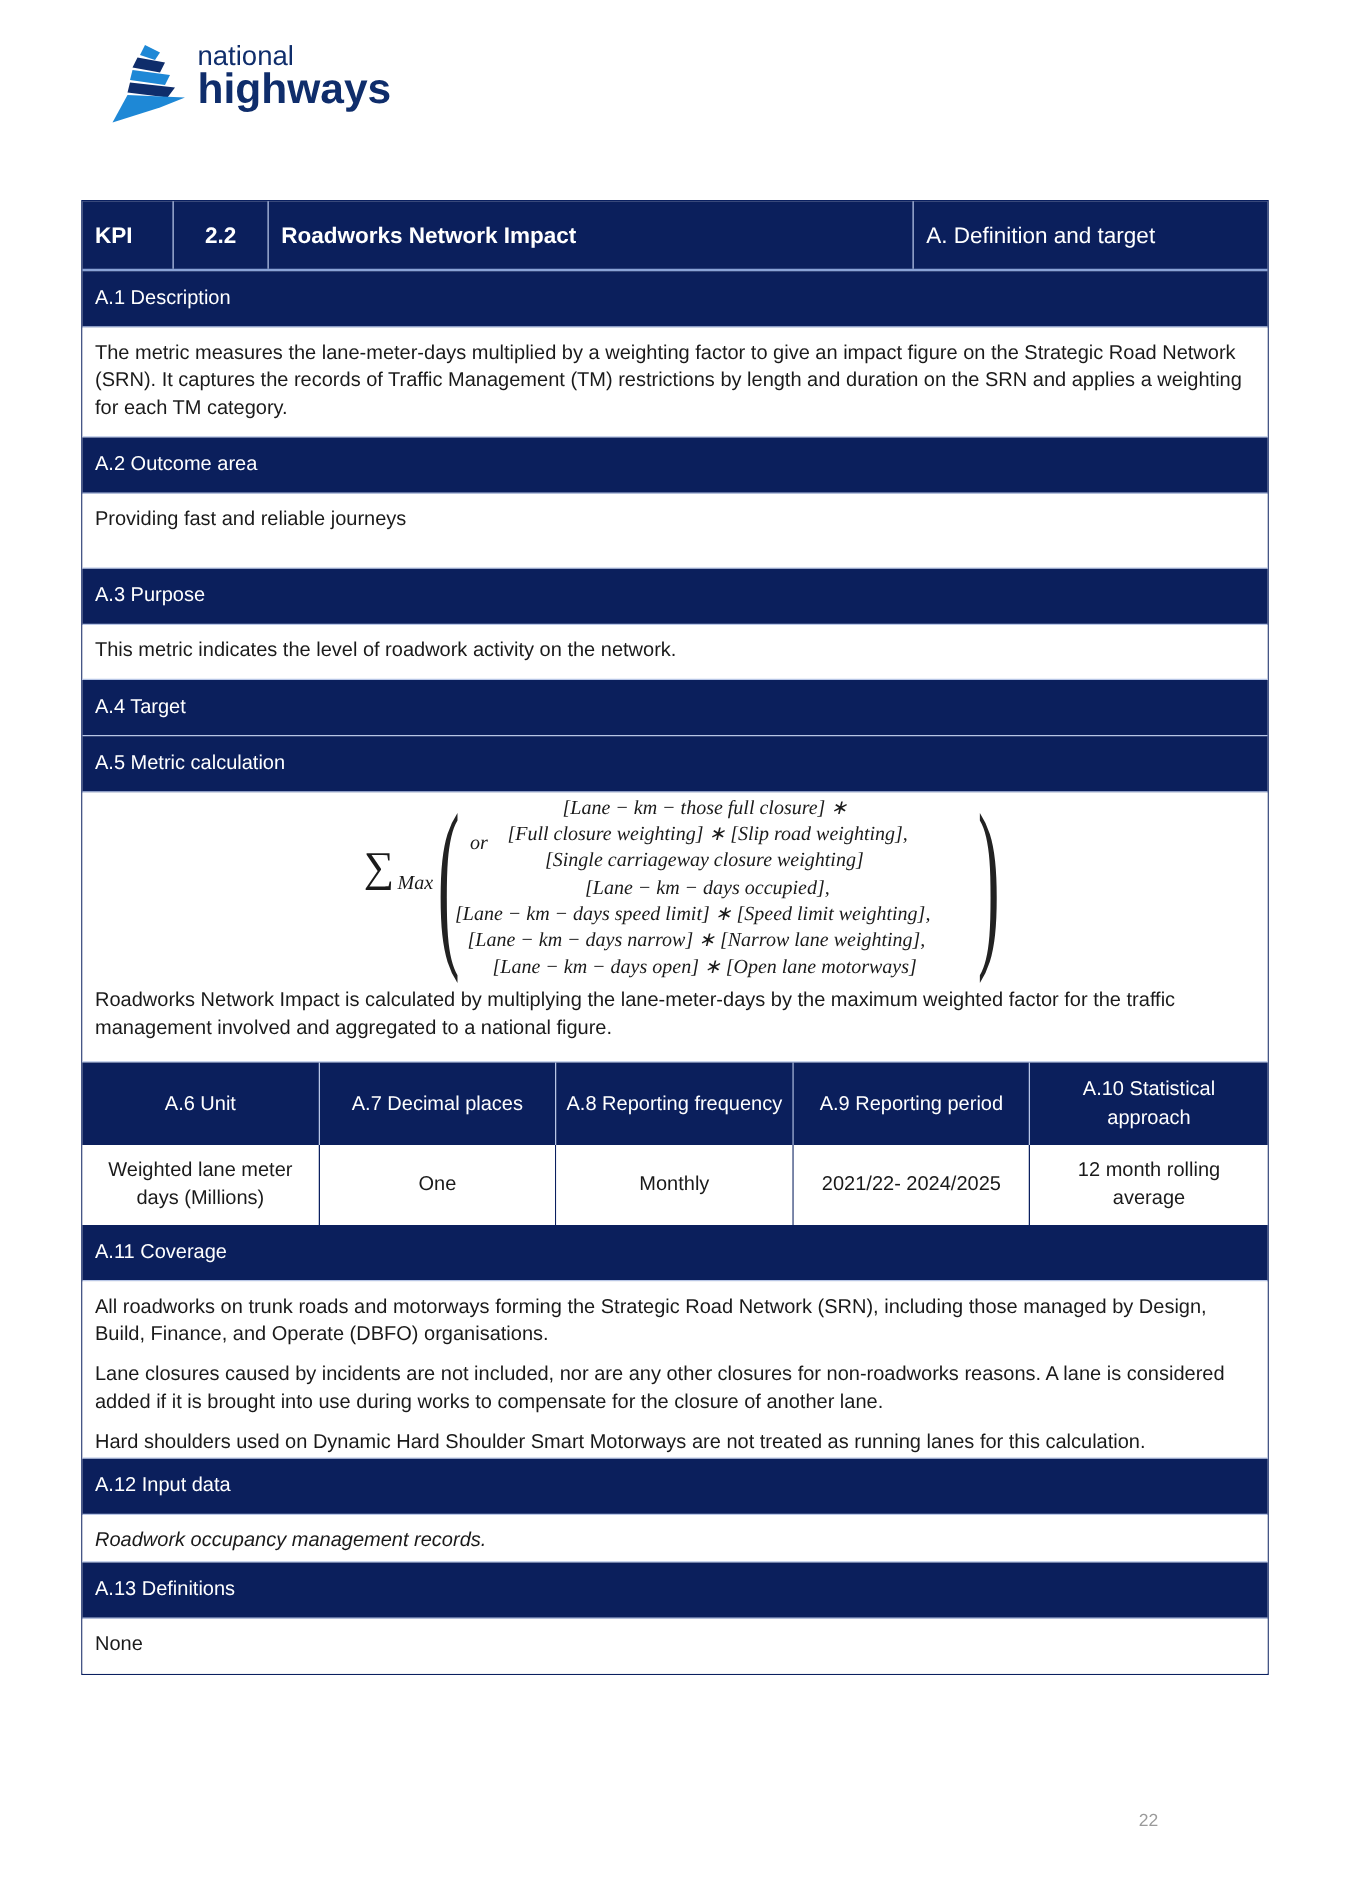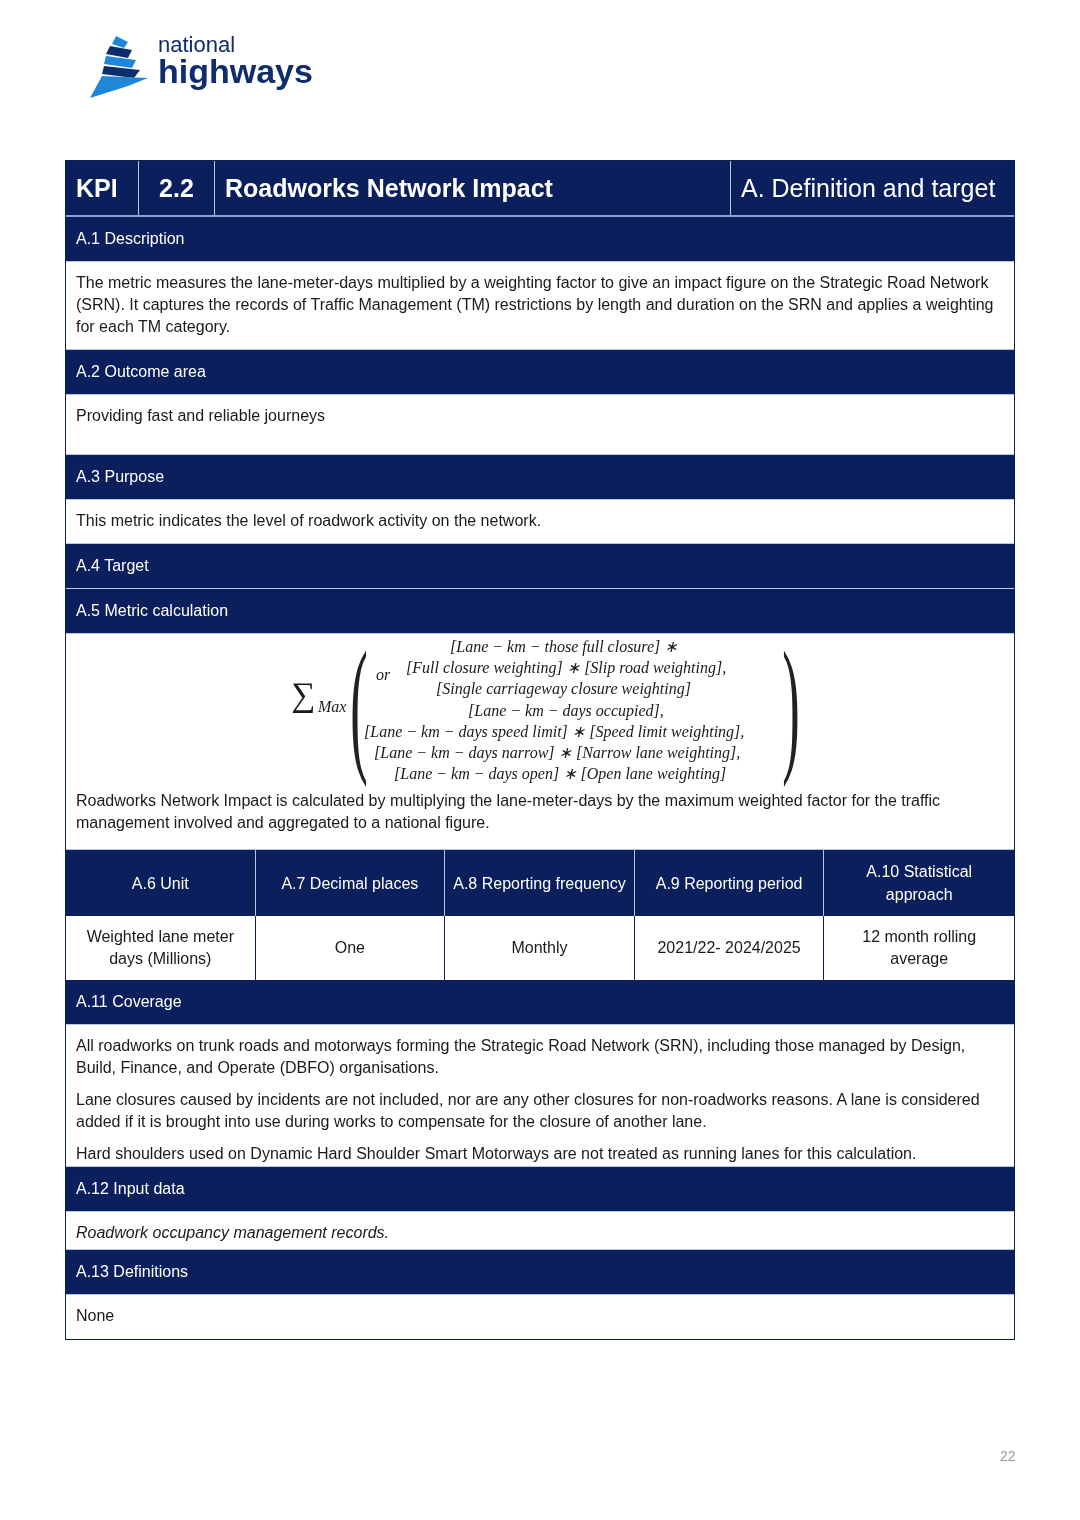--- a/index.html
+++ b/index.html
@@ -4,40 +4,40 @@
 <style>
   html, body { margin:0; padding:0; background:#ffffff; }
   body { width:1080px; height:1520px; position:relative; font-family:"Liberation Sans", sans-serif; color:#1a1a1a; overflow:hidden; }
   .logo { position:absolute; left:88px; top:34px; width:230px; height:70px; }
   .logo-text { position:absolute; left:70px; top:0; line-height:1; color:#0f2d6b; }
   .logo-text .l1 { font-size:22px; font-weight:normal; letter-spacing:0px; display:block; }
   .logo-text .l2 { font-size:34px; font-weight:bold; display:block; margin-top:-2px; }
   .sheet { position:absolute; left:65px; top:160px; width:950px; border:1.5px solid #0b2060; box-sizing:border-box; }
   .navy { background:#0b1f5c; color:#fff; }
   .title-row { display:flex; height:54px; border-bottom:2px solid #8aa3d6; }
-  .title-row > div { display:flex; align-items:center; padding-left:10px; font-size:25px; box-sizing:border-box; border-right:1px solid #b8c6e6; }
+  .title-row > div { display:flex; align-items:center; padding-left:10px; font-size:18px; box-sizing:border-box; border-right:1px solid #b8c6e6; }
   .title-row > div:last-child { border-right:none; }
   .t-kpi { width:73px; font-weight:bold; }
   .t-num { width:76px; font-weight:bold; justify-content:center; padding-left:0 !important; }
   .t-name { width:516px; font-weight:bold; }
   .t-sec { flex:1; font-size:23px; }
   .sec-head { height:44px; display:flex; align-items:center; padding-left:10px; font-size:16px; border-bottom:1px solid #b8c6e6; }
   .sec-body { padding:10px 10px 10px 10px; font-size:16px; line-height:22px; background:#fff; border-bottom:1px solid #b8c6e6; }
   .sec-body p { margin:0 0 10px 0; }
   .sec-body p:last-child { margin-bottom:0; }
   .formula { position:relative; height:150px; font-family:"Liberation Serif", serif; font-style:italic; font-size:16px; }
   .formula .sum { position:absolute; left:215px; top:50px; font-size:34px; font-style:normal; }
   .formula .max { position:absolute; left:242px; top:62px; }
   .formula .bigparen { position:absolute; top:0px; font-size:150px; font-style:normal; font-weight:100; line-height:140px; transform:scaleX(0.35); color:#222; }
   .formula .line { position:absolute; white-space:nowrap; }
   .grid5 { display:grid; grid-template-columns:repeat(5, 1fr); }
   .grid5 .h { height:66px; display:flex; align-items:center; justify-content:center; text-align:center; font-size:16px; line-height:23px; border-right:1px solid #b8c6e6; padding:0 8px; }
   .grid5 .v { height:64px; display:flex; align-items:center; justify-content:center; text-align:center; font-size:16px; line-height:22px; border-right:1px solid #0b2060; padding:0 8px; background:#fff; }
   .grid5 .h:nth-child(5), .grid5 .v:nth-child(10) { border-right:none; }
-  .page-num { position:absolute; left:1000px; top:1448px; font-size:14px; color:#9a9a9a; }
+  .page-num { position:absolute; left:911px; top:1448px; font-size:14px; color:#9a9a9a; }
 </style>
 </head>
 <body>
 
 <div class="logo">
   <svg width="66" height="66" viewBox="0 0 66 66" style="position:absolute;left:0;top:0;">
     <polygon points="28,2 40,8 36,14 24,10" fill="#1e88d6"></polygon>
     <polygon points="22,12 44,16 40,24 18,20" fill="#0f2d6b"></polygon>
     <polygon points="18,22 48,26 44,34 16,30" fill="#1e88d6"></polygon>
     <polygon points="16,32 52,36 46,44 14,40" fill="#0f2d6b"></polygon>
@@ -75,21 +75,21 @@
       <span class="max">Max</span>
       <span class="bigparen" style="left:258px;">(</span>
       <span class="bigparen" style="left:690px;">)</span>
       <span class="line" style="left:374px;top:2px;">[Lane − km − those full closure] ∗</span>
       <span class="line" style="left:300px;top:30px;">or</span>
       <span class="line" style="left:330px;top:23px;">[Full closure weighting] ∗ [Slip road weighting],</span>
       <span class="line" style="left:360px;top:44px;">[Single carriageway closure weighting]</span>
       <span class="line" style="left:392px;top:66px;">[Lane − km − days occupied],</span>
       <span class="line" style="left:288px;top:87px;">[Lane − km − days speed limit] ∗ [Speed limit weighting],</span>
       <span class="line" style="left:298px;top:108px;">[Lane − km − days narrow] ∗ [Narrow lane weighting],</span>
-      <span class="line" style="left:318px;top:129px;">[Lane − km − days open] ∗ [Open  lane weighting]</span>
+      <span class="line" style="left:318px;top:129px;">[Lane − km − days open] ∗ [Open  lane motorways]</span>
     </div>
     <p style="margin-top:6px;">Roadworks Network Impact is calculated by multiplying the lane-meter-days by the maximum weighted factor for the traffic management involved and aggregated to a national figure.</p>
   </div>
 
   <div class="grid5">
     <div class="h navy">A.6 Unit</div>
     <div class="h navy">A.7 Decimal places</div>
     <div class="h navy">A.8 Reporting frequency</div>
     <div class="h navy">A.9 Reporting period</div>
     <div class="h navy">A.10 Statistical approach</div>

